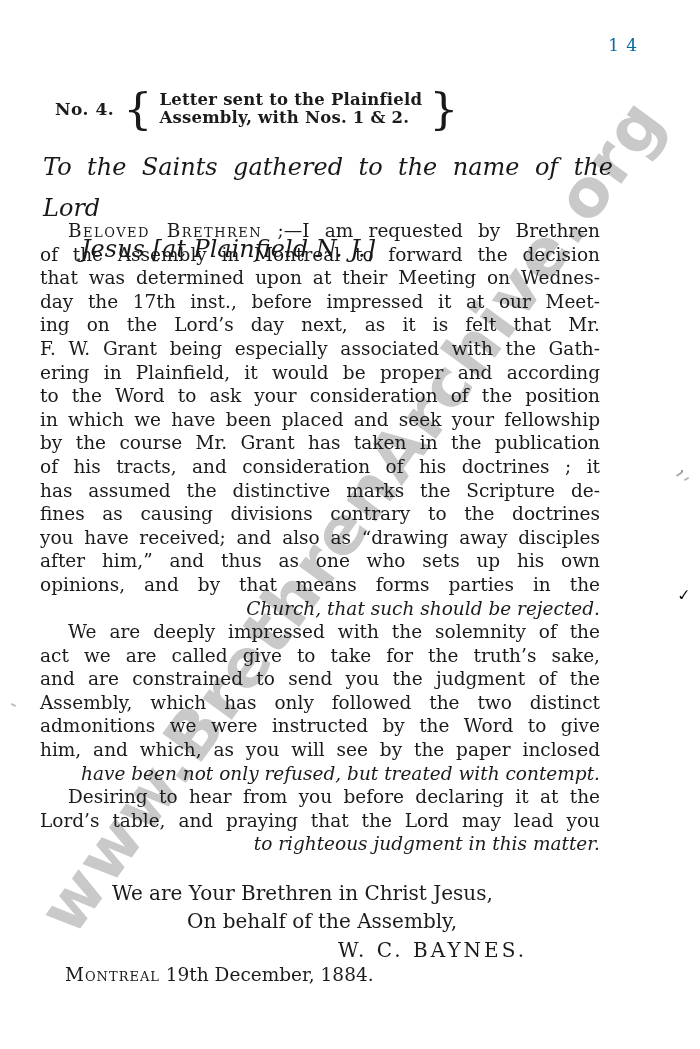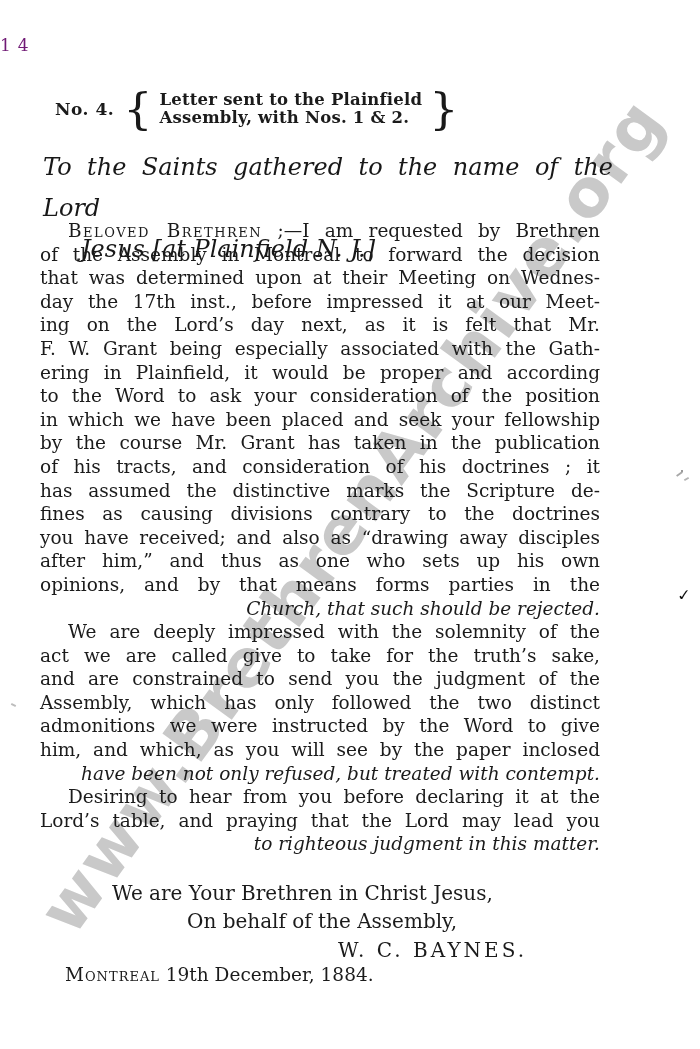--- a/index.html
+++ b/index.html
@@ -12,22 +12,22 @@
   .watermark {
     position:absolute; left:352px; top:516px;
     transform:translate(-50%,-50%) rotate(-54deg);
     font-family:"DejaVu Sans","Liberation Sans",sans-serif;
     font-weight:700; font-size:66px; letter-spacing:2px;
     color:#c9c9c9; white-space:nowrap; z-index:0;
   }
   .content { position:absolute; left:0; top:0; width:700px; height:1049px; z-index:1; }
 
   .pageno {
-    position:absolute; top:35px; left:0; width:644px; text-align:left;
-    font-size:17px; letter-spacing:7px; color:#701a75;
+    position:absolute; top:35px; left:0; width:644px; text-align:right;
+    font-size:17px; letter-spacing:7px; color:#0369a1;
   }
 
   .header { position:absolute; top:86px; left:55px; display:flex; align-items:center; }
   .no { font-weight:700; font-size:17px; margin-right:9px; letter-spacing:0.5px; }
   .brace { font-size:46px; font-weight:400; line-height:1; color:#191919; transform:scaleY(0.95); }
   .bracebody { display:flex; flex-direction:column; margin:0 7px; }
   .bl { font-weight:700; font-size:16.5px; line-height:18px; letter-spacing:0.2px; white-space:nowrap; }
 
   .heading {
     position:absolute; top:147px; left:43px; width:570px;

